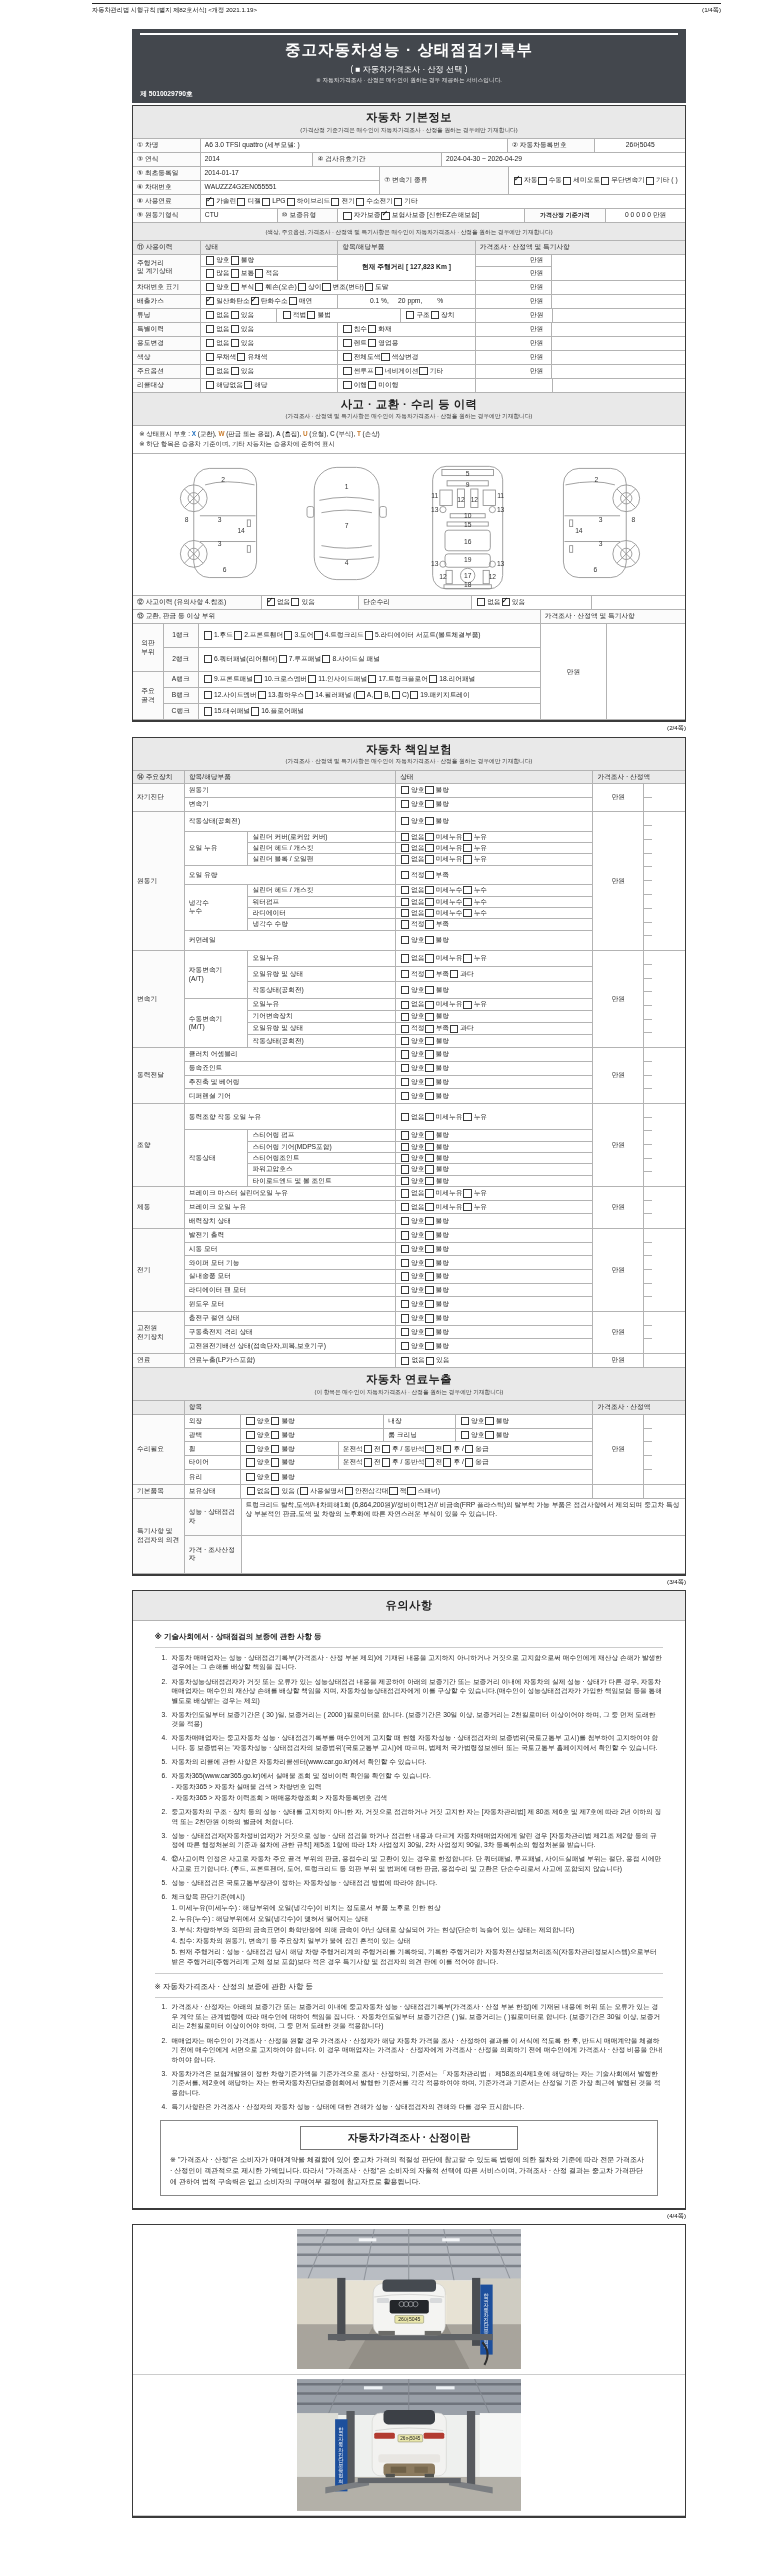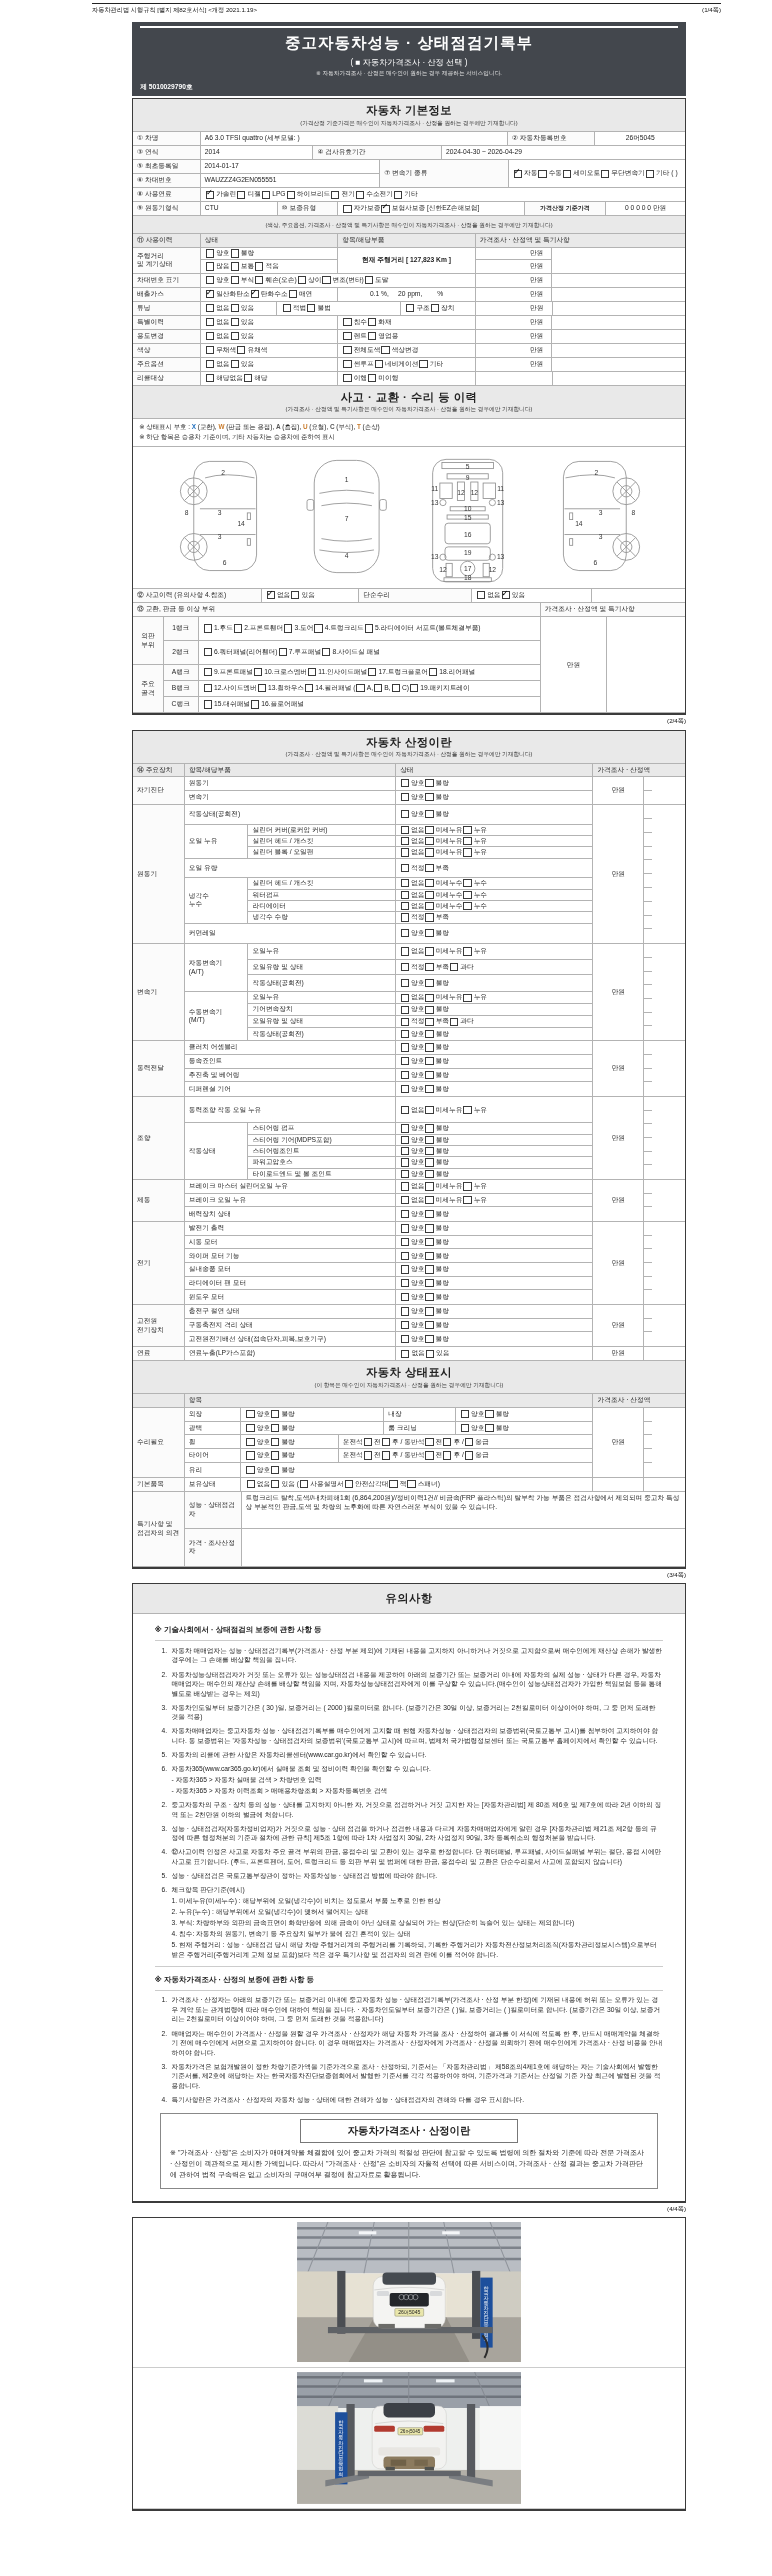--- a/index.html
+++ b/index.html
@@ -4,21 +4,21 @@
 <style>
   html,body{margin:0;padding:0}
   body{width:773px;height:2576px;overflow:hidden;background:#fff;position:relative;
        font-family:"Liberation Sans","DejaVu Sans",sans-serif;color:#222;}
   .pagewrap{width:629px;margin-left:92px;padding-top:3.1px}
   .topnote{display:flex;justify-content:space-between;font-size:6.2px;color:#111;border-top:1px solid #222;padding-top:1.5px}
   .doc{width:554px;margin-left:40px}
   .pagemark{text-align:right;font-size:6.2px;color:#111;padding:2.1px 0 1px}
 
   
-  .hdrblk{background:#43474d;color:#fff;padding:3.1px 8.2px 4.1px;margin-top:7px}
+  .hdrblk{background:#43474d;color:#fff;padding:3.1px 8.2px 4.1px;margin-top:14px}
   .hdrblk .wline{height:2.6px;background:#fff;margin:1px 0 5.2px}
   .hdrblk .t{font-size:15.5px;font-weight:bold;text-align:center;letter-spacing:1px}
   .hdrblk .s{font-size:8.2px;text-align:center;margin-top:2.6px}
   .hdrblk .n{font-size:5.7px;text-align:center;color:#e8e8e8;margin-top:2.1px}
   .hdrblk .no{font-size:6.7px;text-align:left;margin-top:4.6px;font-weight:bold}
 
   .secbox{border:1.5px solid #3b3b3b;border-bottom-width:2.6px;margin-top:2.1px;background:#fff}
   .band{background:#e9e9e9;text-align:center;padding:4.1px 0 3.6px;border-bottom:0.5px solid #b3b3b3}
   .band .t1{font-size:11.3px;font-weight:bold;letter-spacing:0.5px}
   .band .t2{font-size:5.7px;color:#333;margin-top:1.5px}
@@ -49,21 +49,21 @@
 
   .finalband{background:#e9e9e9;border-bottom:0.5px solid #b3b3b3;padding:3.6px 0 3.1px;text-align:center}
   .fplabel{font-size:9.8px;font-weight:bold;margin-right:7.2px}
   .fpbox{display:inline-block;border:0.5px solid #999;background:#f6f6f6;font-size:8.8px;
          padding:1px 7.2px;letter-spacing:1.5px}
   .fp2{font-size:6.2px;margin-top:2.6px}
 
   
   .nbody{padding:5.2px 21.6px 8.2px}
   .nhead{font-size:7.5px;font-weight:bold;padding:6.2px 0 5.2px;border-bottom:0.5px solid #ccc;margin-bottom:3.1px}
-  .nhead2{font-size:7.5px;font-weight:bold;padding:7.2px 0 5.2px;border-top:0.5px solid #ccc;border-bottom:0.5px solid #ccc;margin:7.2px 0 3.1px}
+  .nhead2{font-size:7.5px;font-weight:normal;padding:7.2px 0 5.2px;border-top:0.5px solid #ccc;border-bottom:0.5px solid #ccc;margin:7.2px 0 3.1px}
   .nitem{display:flex;font-size:6.7px;line-height:1.42;margin:4.6px 0}
   .nnum{width:12.4px;flex:none;text-align:right;margin-right:4.6px}
   .ntext{flex:1}
   .nsub{margin-top:1.5px}
   .whatbox{border:0.5px solid #888;margin:8.2px 5.2px 4.1px;padding:6.2px 9.3px 7.2px}
   .whattitle{width:216px;margin:-1px auto 5.2px;border:0.5px solid #777;text-align:center;
              font-size:10.3px;font-weight:bold;padding:4.1px 0}
   .whattext{font-size:7px;line-height:1.55}
 
   
@@ -329,21 +329,21 @@
 골격</div><div class="vcell vstack" style="width: 379px;"><div class="vrow" style="height: 23px;"><div class="vcell lbl c" style="width: 35px;">A랭크</div><div class="vcell" style="width: 344px;"><span class="k"></span>9.프론트패널  <span class="k"></span>10.크로스멤버  <span class="k"></span>11.인사이드패널  <span class="k"></span>17.트렁크플로어<br><span class="k"></span>18.리어패널</div></div><div class="vrow" style="height: 23px;"><div class="vcell lbl c" style="width: 35px;">B랭크</div><div class="vcell" style="width: 344px;"><span class="k"></span>12.사이드멤버  <span class="k"></span>13.휠하우스  <span class="k"></span>14.필러패널 (<span class="k"></span>A, <span class="k"></span>B, <span class="k"></span>C)<br><span class="k"></span>19.패키지트레이</div></div><div class="vrow" style="height: 14px;"><div class="vcell lbl c" style="width: 35px;">C랭크</div><div class="vcell" style="width: 344px;"><span class="k"></span>15.대쉬패널  <span class="k"></span>16.플로어패널</div></div></div></div></div>
             <div class="vcell c" style="width: 67px;">만원</div>
             <div class="vcell" style="width: 78px;"></div>
           </div>
         </div>
     </div>
     <div class="pagemark">(2/4쪽)</div>
 
     <div class="secbox">
       <div class="band">
-        <div class="t1">자동차 산정이란</div>
+        <div class="t1">자동차 책임보험</div>
         <div class="t2">(가격조사 · 산정액 및 특기사항은 매수인이 자동차가격조사 · 산정을 원하는 경우에만 기재합니다)</div>
       </div>
       <div class="tbl">
           <div class="vrow" style="height: 13.4px;">
             <div class="vcell hdr" style="width: 52px;">⑭ 주요장치</div>
             <div class="vcell hdr" style="width: 212px;">항목/해당부품</div>
             <div class="vcell hdr" style="width: 198px;">상태</div>
             <div class="vcell hdr" style="width: 92px;">가격조사 · 산정액</div>
           </div>
           <div class="vrow" style="height: 28px;">
@@ -401,21 +401,21 @@
           <div class="vrow" style="height: 14px;">
             <div class="vcell lbl" style="width: 52px;">연료</div>
             <div class="vcell" style="width: 212px;">연료누출(LP가스포함)</div>
             <div class="vcell" style="width: 198px;"><span class="k"></span>없음 <span class="k"></span>있음</div>
             <div class="vcell c" style="width: 51px;">만원</div>
             <div class="vcell" style="width: 41px;"></div>
           </div>
         </div>
 
       <div class="band">
-        <div class="t1">자동차 상태표시</div>
+        <div class="t1">자동차 연료누출</div>
         <div class="t2">(이 항목은 매수인이 자동차가격조사 · 산정을 원하는 경우에만 기재합니다)</div>
       </div>
       <div class="tbl">
           <div class="vrow" style="height: 13.4px;">
             <div class="vcell hdr" style="width: 52px;"></div>
             <div class="vcell hdr" style="width: 411px;">항목</div>
             <div class="vcell hdr" style="width: 92px;">가격조사 · 산정액</div>
           </div>
           <div class="vrow" style="height: 70px;">
             <div class="vcell lbl" style="width: 52px;">수리필요</div>

